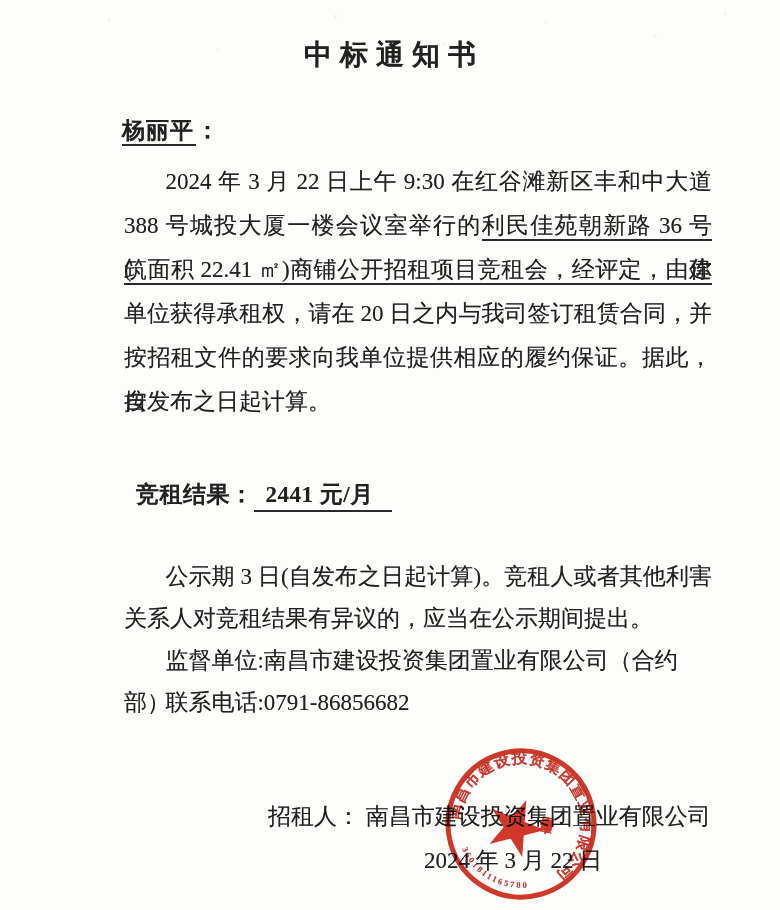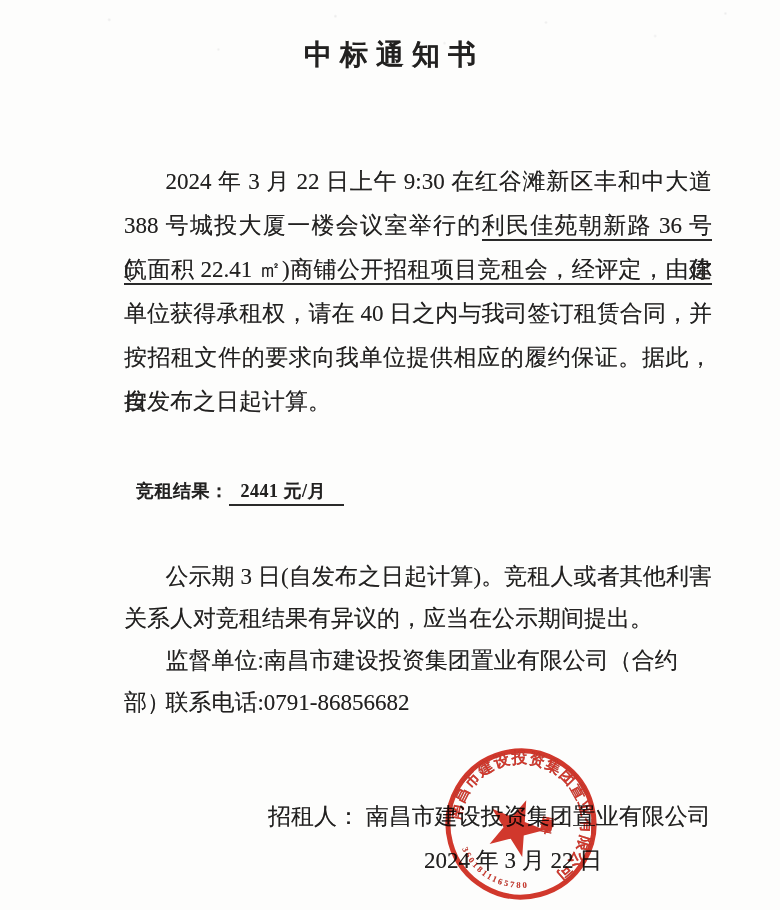--- a/index.html
+++ b/index.html
@@ -34,21 +34,21 @@
   .para{position:absolute;left:104px;width:588px;font-size:23px;margin-left:20px;}
   .para .line{line-height:44px;height:44px;}
   .para1{top:160px;}
   .notice{top:556px;}
   .notice .line{line-height:42px;height:42px;}
   .line.j{text-align:justify;text-align-last:justify;}
   .line.ind{text-indent:1.8em;}
   .em{font-weight:400;border-bottom:2px solid #2a2a2a;padding-bottom:1px;}
   .result{
     position:absolute;top:479px;left:136px;
-    font-size:18px;font-weight:700;letter-spacing:.5px;font-family:Liberation Serif, serif;
+    font-size:23px;font-weight:700;letter-spacing:.5px;font-family:Liberation Serif, serif;
   }
   .result .val{border-bottom:2px solid #2a2a2a;padding:0 18px 3px 12px;}
   .sig-lessor{position:absolute;top:801px;left:268px;font-size:23px;}
   .sig-date{position:absolute;top:845px;left:424px;font-size:23px;}
   .stamp{
     position:absolute;left:435px;top:738px;width:172px;height:172px;
     mix-blend-mode:multiply;opacity:.93;pointer-events:none;
   }
   .stamp text{fill:#d0281c;font-weight:700;font-family:"Liberation Serif","DejaVu Serif",serif;}
   .seal-name{font-size:15.5px;letter-spacing:1px;}
@@ -56,26 +56,29 @@
   .seal-label{font-size:13px;letter-spacing:1px;}
 </style>
 </head>
 <body>
 
 <div class="page">
   <div class="scan-noise"></div>
 
   <h1 class="title">中标通知书</h1>
 
+  <div class="addressee">
+    <span class="name">杨丽平</span><span>：</span>
+  </div>
 
   <div class="para para1">
     <div class="line j ind"><span>2024 年 3 月 22 日上午 9:30 在红谷滩新区丰和中大道</span></div>
     <div class="line j"><span>388 号城投大厦一楼会议室举行的</span><span class="em">利民佳苑朝新路 36 号(建</span></div>
     <div class="line j"><span class="em">筑面积 22.41 ㎡)商铺公开招租</span><span>项目竞租会，经评定，由你</span></div>
-    <div class="line j"><span>单位获得承租权，请在 40 日之内与我司签订租赁合同，并</span></div>
+    <div class="line j"><span>单位获得承租权，请在 20 日之内与我司签订租赁合同，并</span></div>
     <div class="line j"><span>按招租文件的要求向我单位提供相应的履约保证。据此，按</span></div>
     <div class="line"><span>自发布之日起计算。</span></div>
   </div>
 
   <div class="result">
     <span>竞租结果：</span><span class="val">2441 元/月</span>
   </div>
 
   <div class="para notice">
     <div class="line j ind"><span>公示期 3 日(自发布之日起计算)。竞租人或者其他利害</span></div>

